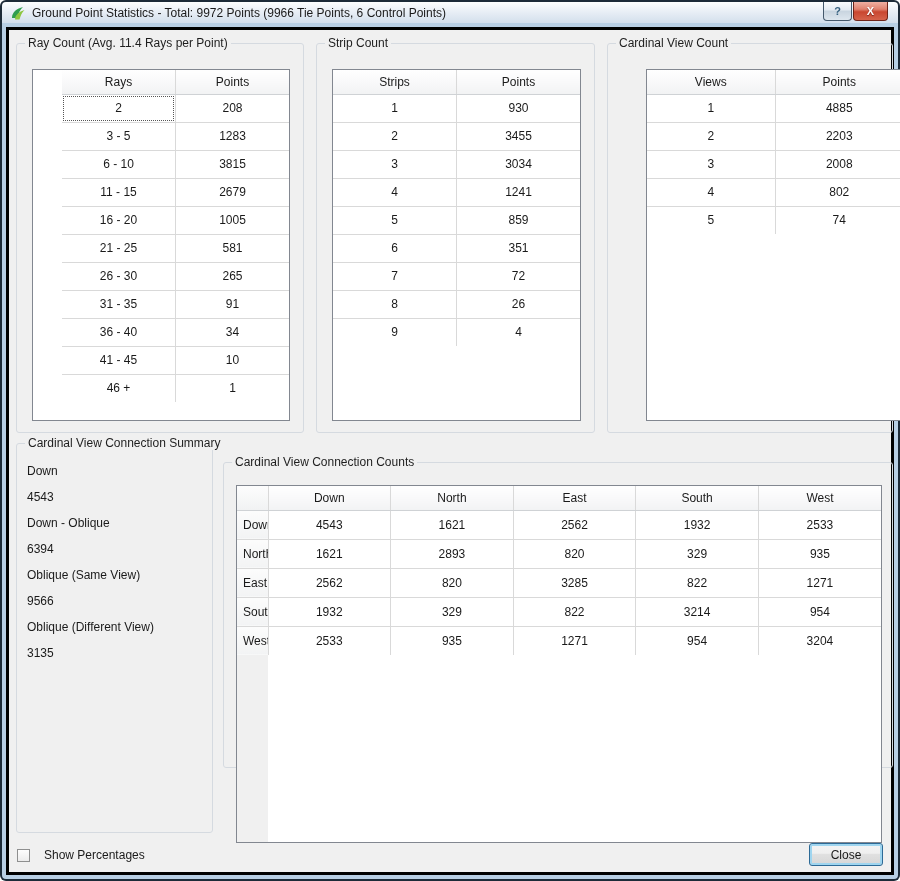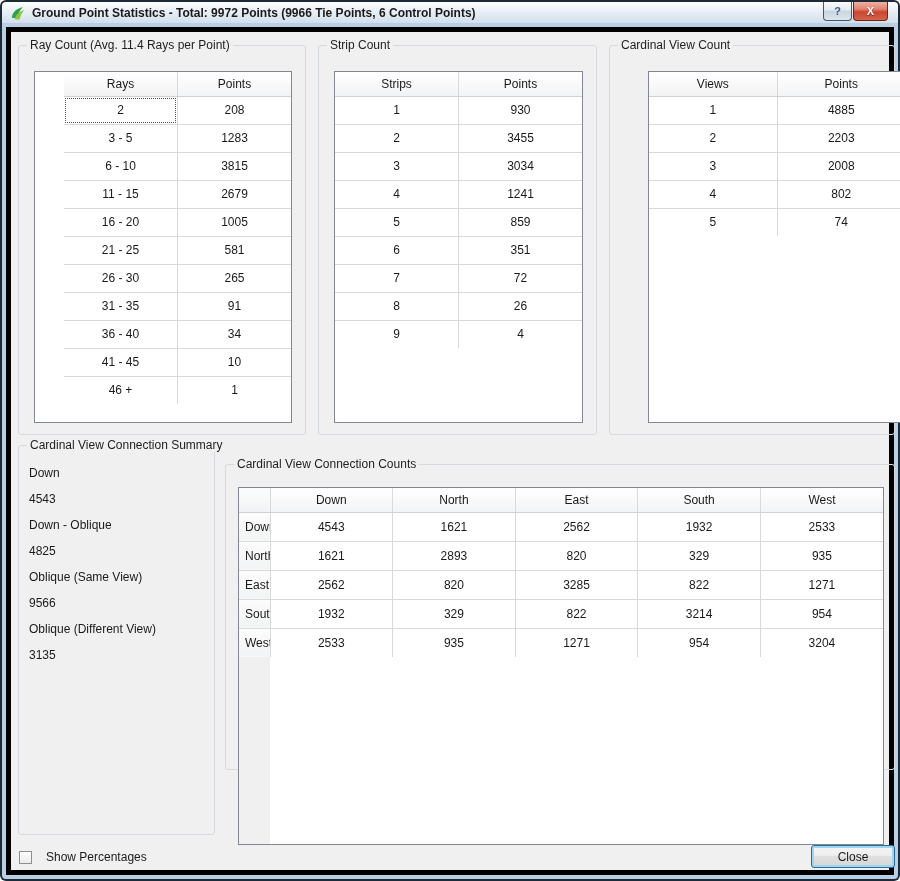--- a/index.html
+++ b/index.html
@@ -10,21 +10,21 @@
     font-family:"Liberation Sans", sans-serif;font-size:12px;color:#1a1a1a;
   }
   
   .titlebar{
     position:absolute;top:2px;left:2px;right:2px;height:21px;
     background:linear-gradient(#fdfefe,#e9eff6 45%,#d3dfec);
     border-radius:4px 4px 0 0;
     display:flex;align-items:center;padding:0 8px;
   }
   .app-icon{width:16px;height:16px;display:inline-block;margin-right:6px;flex:0 0 auto;}
-  .title-text{white-space:nowrap;overflow:hidden;font-weight:bold;}
+  .title-text{white-space:nowrap;overflow:hidden;}
   .caption-buttons{position:absolute;right:10px;top:0;display:flex;gap:1px;}
   .cap-btn{
     height:19px;display:flex;align-items:center;justify-content:center;
     border:1px solid #44586b;border-top:none;border-radius:0 0 4px 4px;
     cursor:default;
   }
   .cap-btn.help{
     width:29px;
     background:linear-gradient(#fbfcfd,#e3eaf1 45%,#c8d4df 50%,#dde6ee);
     color:#35607f;font-weight:bold;
@@ -35,21 +35,21 @@
     color:#fff;font-weight:bold;text-shadow:0 1px 1px rgba(60,0,0,.6);
   }
   .cap-btn span{font-size:11px;line-height:1;}
   
   .frame{
     position:absolute;top:23px;left:2px;right:2px;bottom:2px;
     background:#b8cfe4;border-radius:0 0 4px 4px;padding:4px;
   }
   .content{
     position:relative;width:100%;height:100%;
-    background:#f0f0f0;border:5px solid #000000;
+    background:#f0f0f0;border:3px solid #000000;
   }
   
   .groupbox{position:absolute;border:1px solid #d5dae0;border-radius:3px;}
   .gb-title{
     position:absolute;top:-8px;left:8px;background:#f0f0f0;
     padding:0 3px;white-space:nowrap;color:#1e1e1e;
   }
   .gb-ray{left:7px;top:13px;width:288px;height:390px;}
   .gb-strip{left:307px;top:13px;width:279px;height:390px;}
   .gb-cardinal{left:598px;top:13px;width:286px;height:390px;}
@@ -85,21 +85,21 @@
   
   .sum-list{position:absolute;left:0;top:14px;right:0;}
   .sum-line{height:26px;display:flex;align-items:center;padding-left:10px;color:#1a1a1a;}
   
   .checkbox-row{position:absolute;left:8px;top:818px;display:flex;align-items:center;gap:14px;}
   .checkbox{
     width:13px;height:13px;border:1px solid #8e8f8f;
     background:linear-gradient(#fdfdfd,#ececec);display:inline-block;
   }
   .btn-close-dialog{
-    position:absolute;left:800px;top:813px;width:84px;height:23px;
+    position:absolute;left:800px;top:813px;width:74px;height:23px;
     border:1px solid #2d6a96;border-radius:3px;
     box-shadow:inset 0 0 0 2px #9fd5ef;
     background:linear-gradient(#f4f4f4,#efefef 45%,#e1e1e1 46%,#d6d6d6);
     font-family:"Liberation Sans", sans-serif;font-size:12px;color:#1a1a1a;
     cursor:default;
   }
 </style>
 </head>
 <body>
 
@@ -273,21 +273,21 @@
             </table>
           </div>
       </div>
 
       <div class="groupbox gb-summary">
         <span class="gb-title">Cardinal View Connection Summary</span>
         <div class="sum-list">
             <div class="sum-line">Down</div>
             <div class="sum-line">4543</div>
             <div class="sum-line">Down - Oblique</div>
-            <div class="sum-line">4825</div>
+            <div class="sum-line">6394</div>
             <div class="sum-line">Oblique (Same View)</div>
             <div class="sum-line">9566</div>
             <div class="sum-line">Oblique (Different View)</div>
             <div class="sum-line">3135</div>
           </div>
       </div>
 
       <div class="groupbox gb-counts">
         <span class="gb-title">Cardinal View Connection Counts</span>
         <div class="viewport vpm">

